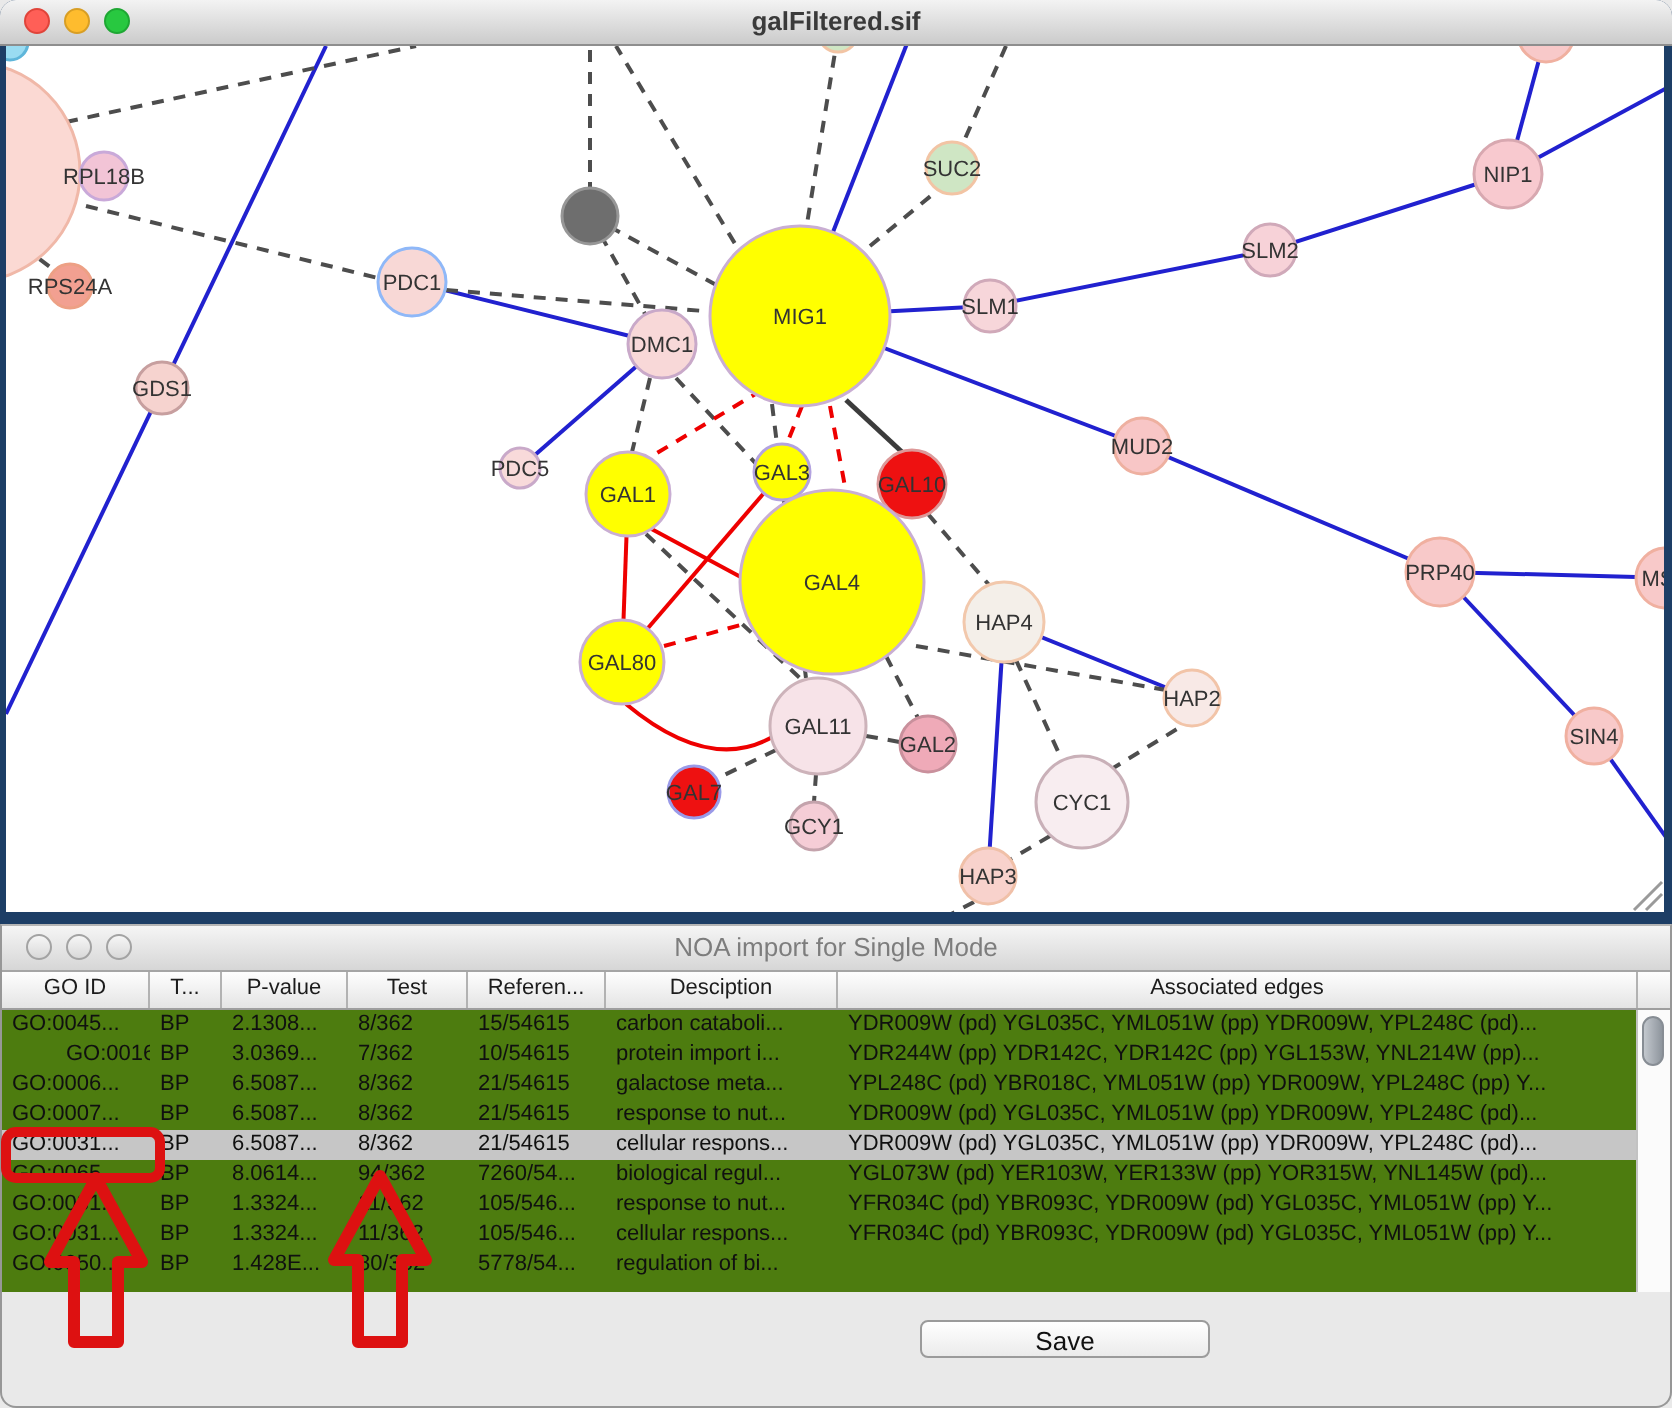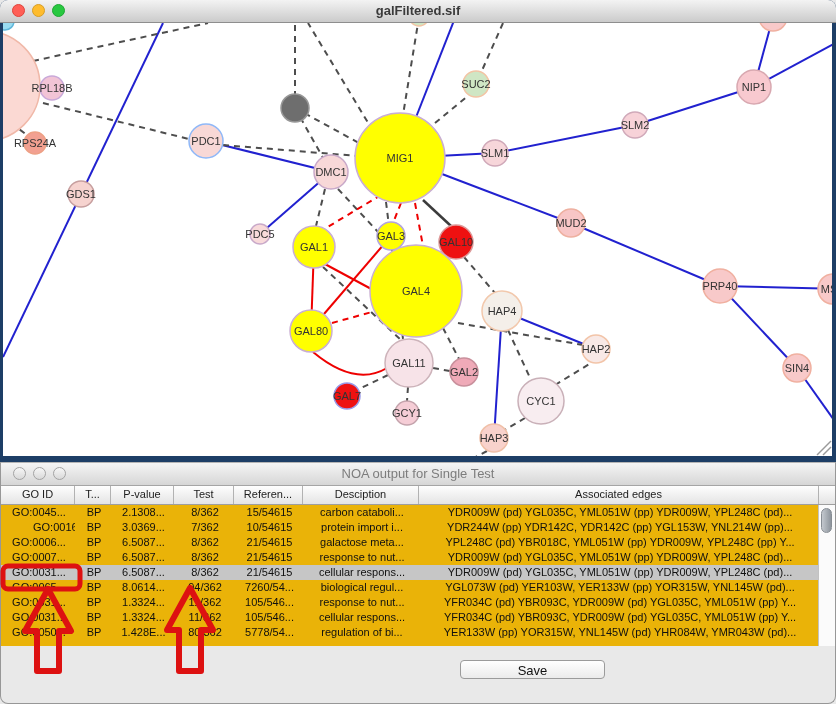--- a/index.html
+++ b/index.html
@@ -28,21 +28,21 @@
     background:#e9e9e9;border:1px solid #979797;border-top:1px solid #b5b5b5;
     border-radius:0 0 8px 8px;box-sizing:border-box;}
   .titlebar2{position:relative;height:22px;background:linear-gradient(#f5f5f5,#d6d6d6);
     border-bottom:1px solid #a5a5a5;}
   .title2{text-align:center;font-size:13px;line-height:22px;color:#7d7d7d;}
   .thead{position:absolute;left:0;right:0;top:23px;height:18px;display:flex;
     background:linear-gradient(#fefefe,#e4e4e4);border-bottom:1px solid #9e9e9e;}
   .th{box-sizing:border-box;border-right:1px solid #b2b2b2;font-size:11px;
     line-height:17px;text-align:center;color:#1c1c1c;overflow:hidden;white-space:nowrap;flex:0 0 auto;}
   .th:last-child{flex:1 1 auto;border-right:none;}
-  .tbody{position:absolute;left:0;right:0;top:42px;height:141px;background:#eab308;overflow:hidden;text-align:center;}
+  .tbody{position:absolute;left:0;right:0;top:42px;height:141px;background:#4d7c0f;overflow:hidden;}
   .tr{display:flex;height:15px;font-size:11px;line-height:15px;color:#101010;}
   .tr.sel{background:#c6c6c6;}
   .td{box-sizing:border-box;flex:0 0 auto;overflow:hidden;white-space:nowrap;padding:0 3px 0 5px;}
   .scrollbar{position:absolute;right:0;top:42px;width:17px;height:141px;
     background:#fbfbfb;border-left:1px solid #c2c2c2;box-sizing:border-box;}
   .thumb{position:absolute;left:2px;top:3px;width:11px;height:25px;border-radius:6px;
     background:linear-gradient(90deg,#c3c8ce,#8e959d);border:1px solid #878d94;box-sizing:border-box;}
   .btn{position:absolute;top:197px;height:19px;background:linear-gradient(#ffffff,#ebebeb);
     border:1px solid #9b9b9b;border-radius:4px;font-size:13px;line-height:17px;
     text-align:center;color:#111;box-sizing:border-box;}
@@ -180,21 +180,21 @@
         <line x1="820" y1="432" x2="828" y2="424" stroke="#9a9a9a" stroke-width="1.5"></line>
       </svg>
   </div>
 </div>
 
 <div class="win-bottom">
   <div class="titlebar2">
     <span class="tl gray g1"></span>
     <span class="tl gray g2"></span>
     <span class="tl gray g3"></span>
-    <div class="title2">NOA output for Single Test</div>
+    <div class="title2">NOA import for Single Mode</div>
   </div>
   <div class="thead" id="thead">
       <div class="th" style="width: 74px;">GO ID</div>
       <div class="th" style="width: 36px;">T...</div>
       <div class="th" style="width: 63px;">P-value</div>
       <div class="th" style="width: 60px;">Test</div>
       <div class="th" style="width: 69px;">Referen...</div>
       <div class="th" style="width: 116px;">Desciption</div>
       <div class="th" style="width: 400px;">Associated edges</div>
       <div class="th"></div>
@@ -272,21 +272,20 @@
         <div class="td" style="width: 116px;">cellular respons...</div>
         <div class="td" style="width: 400px;">YFR034C (pd) YBR093C, YDR009W (pd) YGL035C, YML051W (pp) Y...</div>
       </div>
       <div class="tr">
         <div class="td" style="width: 74px;">GO:0050...</div>
         <div class="td" style="width: 36px;">BP</div>
         <div class="td" style="width: 63px;">1.428E...</div>
         <div class="td" style="width: 60px;">80/362</div>
         <div class="td" style="width: 69px;">5778/54...</div>
         <div class="td" style="width: 116px;">regulation of bi...</div>
-        <div class="td" style="width: 400px;">YER133W (pp) YOR315W, YNL145W (pd) YHR084W, YMR043W (pd)...</div>
       </div>
     </div>
   <div class="scrollbar">
     <div class="thumb"></div>
   </div>
   <button class="btn btn-save">Save</button>
 </div>
 
 <svg class="annot" id="annot-svg" width="836" height="704" viewBox="0 0 836 704">
     <rect x="3" y="566" width="77" height="23" rx="5" fill="none" stroke="#dd1111" stroke-width="5"></rect>

